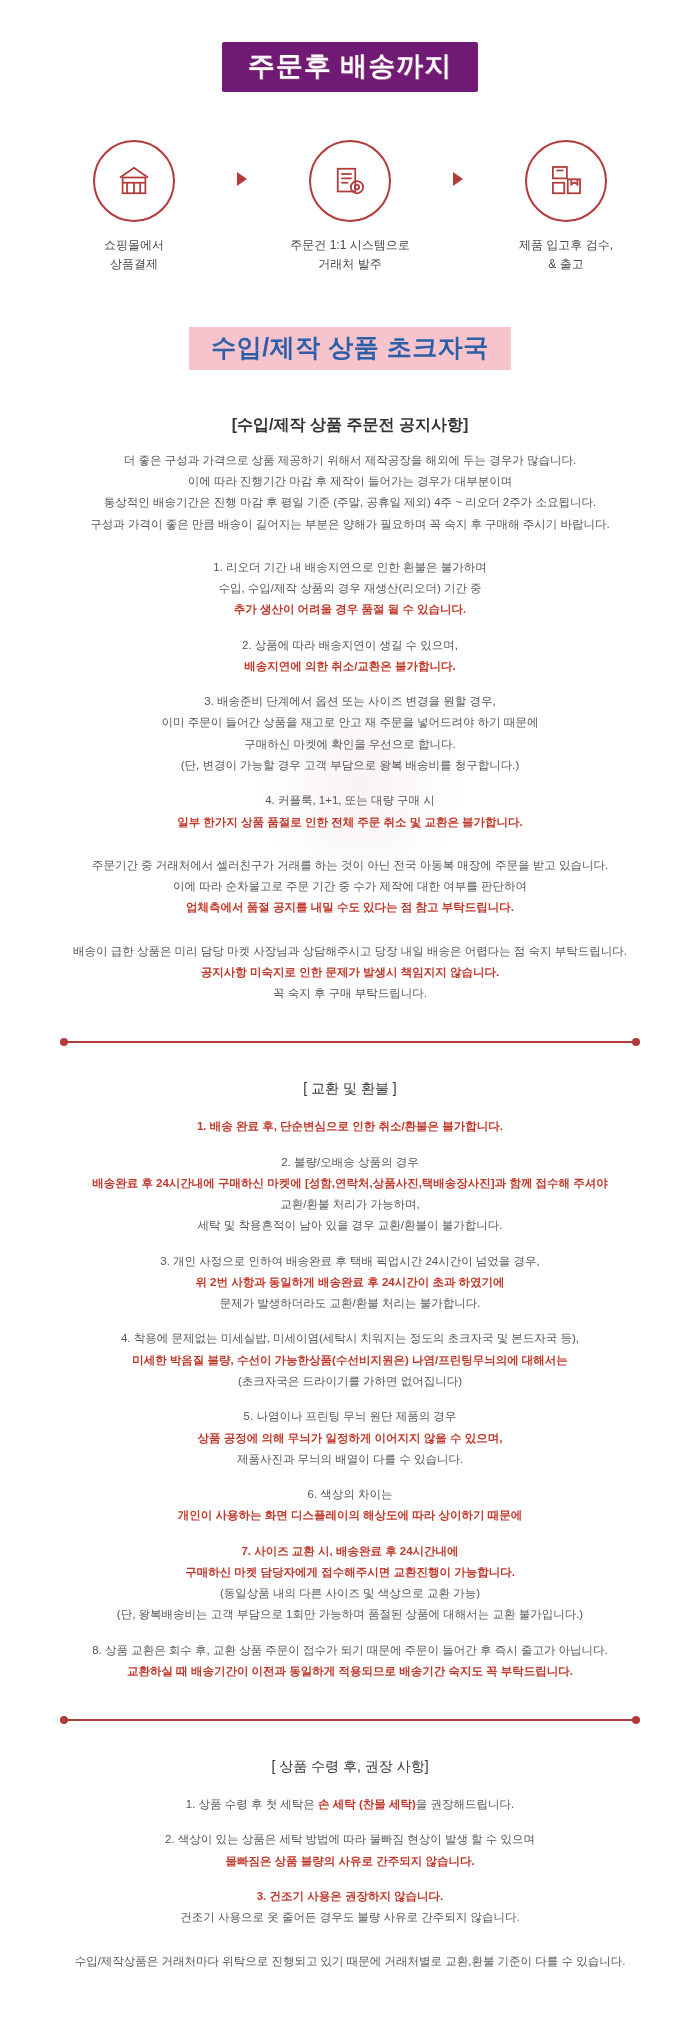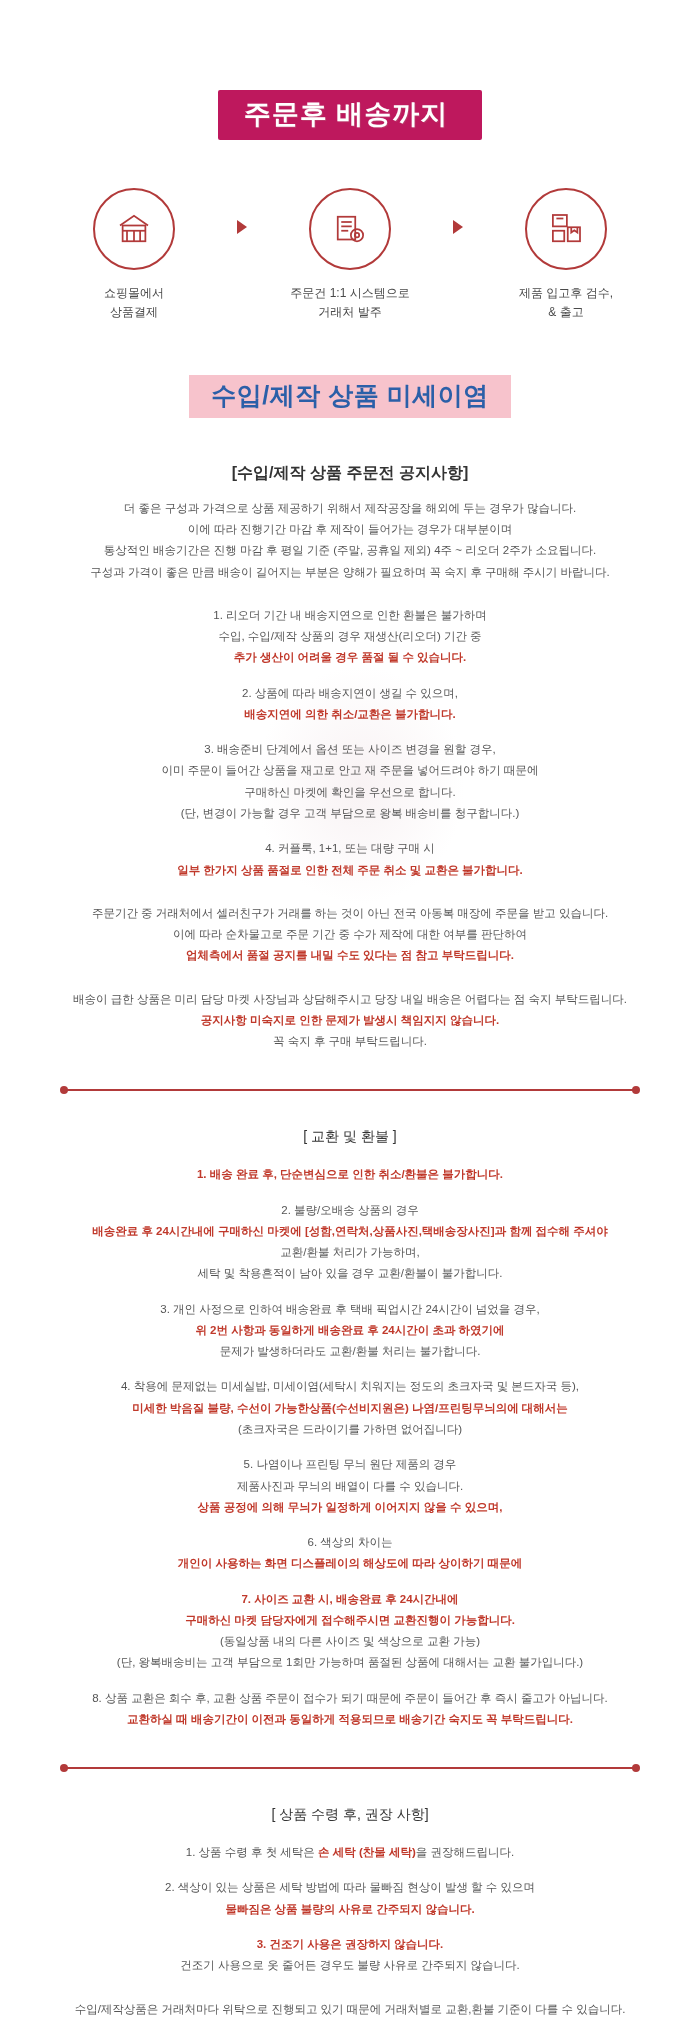--- a/index.html
+++ b/index.html
@@ -37,24 +37,23 @@
     z-index: 1;
   }
 
   
   .banner-wrap {
     text-align: center;
     padding-top: 42px;
   }
   .banner {
     display: inline-block;
-    background: #be185d;
-    padding: 6px 34px 8px 26px;
+    background: #701a75;
+    padding: 6px 26px 8px 26px;
     border-radius: 2px;
-    margin-top: 48px;
   }
   .banner span {
     font-size: 27px;
     font-weight: bold;
     color: #ffffff;
     letter-spacing: 1px;
     text-shadow: 1px 1px 0 rgba(180,110,125,0.35);
   }
 
   
@@ -237,21 +236,21 @@
           </svg>
         </div>
         <div class="step-label">제품 입고후 검수,
 &amp; 출고</div>
       </div>
 
     </div>
 
     <div class="section-heading-wrap">
       <div class="section-heading">
-        <span>수입/제작 상품 미세이염</span>
+        <span>수입/제작 상품 초크자국</span>
       </div>
     </div>
 
     <div class="block first">
       <div class="b-title">[수입/제작 상품 주문전 공지사항]</div>
       <p class="para">더 좋은 구성과 가격으로 상품 제공하기 위해서 제작공장을 해외에 두는 경우가 많습니다.</p>
       <p class="para" style="margin-top:0">이에 따라 진행기간 마감 후 제작이 들어가는 경우가 대부분이며</p>
       <p class="para" style="margin-top:0">통상적인 배송기간은 진행 마감 후 평일 기준 (주말, 공휴일 제외) 4주 ~ 리오더 2주가 소요됩니다.</p>
       <p class="para" style="margin-top:0">구성과 가격이 좋은 만큼 배송이 길어지는 부분은 양해가 필요하며 꼭 숙지 후 구매해 주시기 바랍니다.</p>
 
@@ -317,22 +316,22 @@
 
       <div class="gap-sm"></div>
 
       <p class="para">4. 착용에 문제없는 미세실밥, 미세이염(세탁시 치워지는 정도의 초크자국 및 본드자국 등),</p>
       <p class="para redb" style="margin-top:0">미세한 박음질 불량, 수선이 가능한상품(수선비지원은) 나염/프린팅무늬의에 대해서는</p>
       <p class="para" style="margin-top:0">(초크자국은 드라이기를 가하면 없어집니다)</p>
 
       <div class="gap-sm"></div>
 
       <p class="para">5. 나염이나 프린팅 무늬 원단 제품의 경우</p>
+      <p class="para redb" style="margin-top:0">상품 공정에 의해 무늬가 일정하게 이어지지 않을 수 있으며,</p>
       <p class="para" style="margin-top:0">제품사진과 무늬의 배열이 다를 수 있습니다.</p>
-      <p class="para redb" style="margin-top:0">상품 공정에 의해 무늬가 일정하게 이어지지 않을 수 있으며,</p>
 
       <div class="gap-sm"></div>
 
       <p class="para">6. 색상의 차이는</p>
       <p class="para redb" style="margin-top:0">개인이 사용하는 화면 디스플레이의 해상도에 따라 상이하기 때문에</p>
 
       <div class="gap-sm"></div>
 
       <p class="para redb">7. 사이즈 교환 시, 배송완료 후 24시간내에</p>
       <p class="para redb" style="margin-top:0">구매하신 마켓 담당자에게 접수해주시면 교환진행이 가능합니다.</p>

